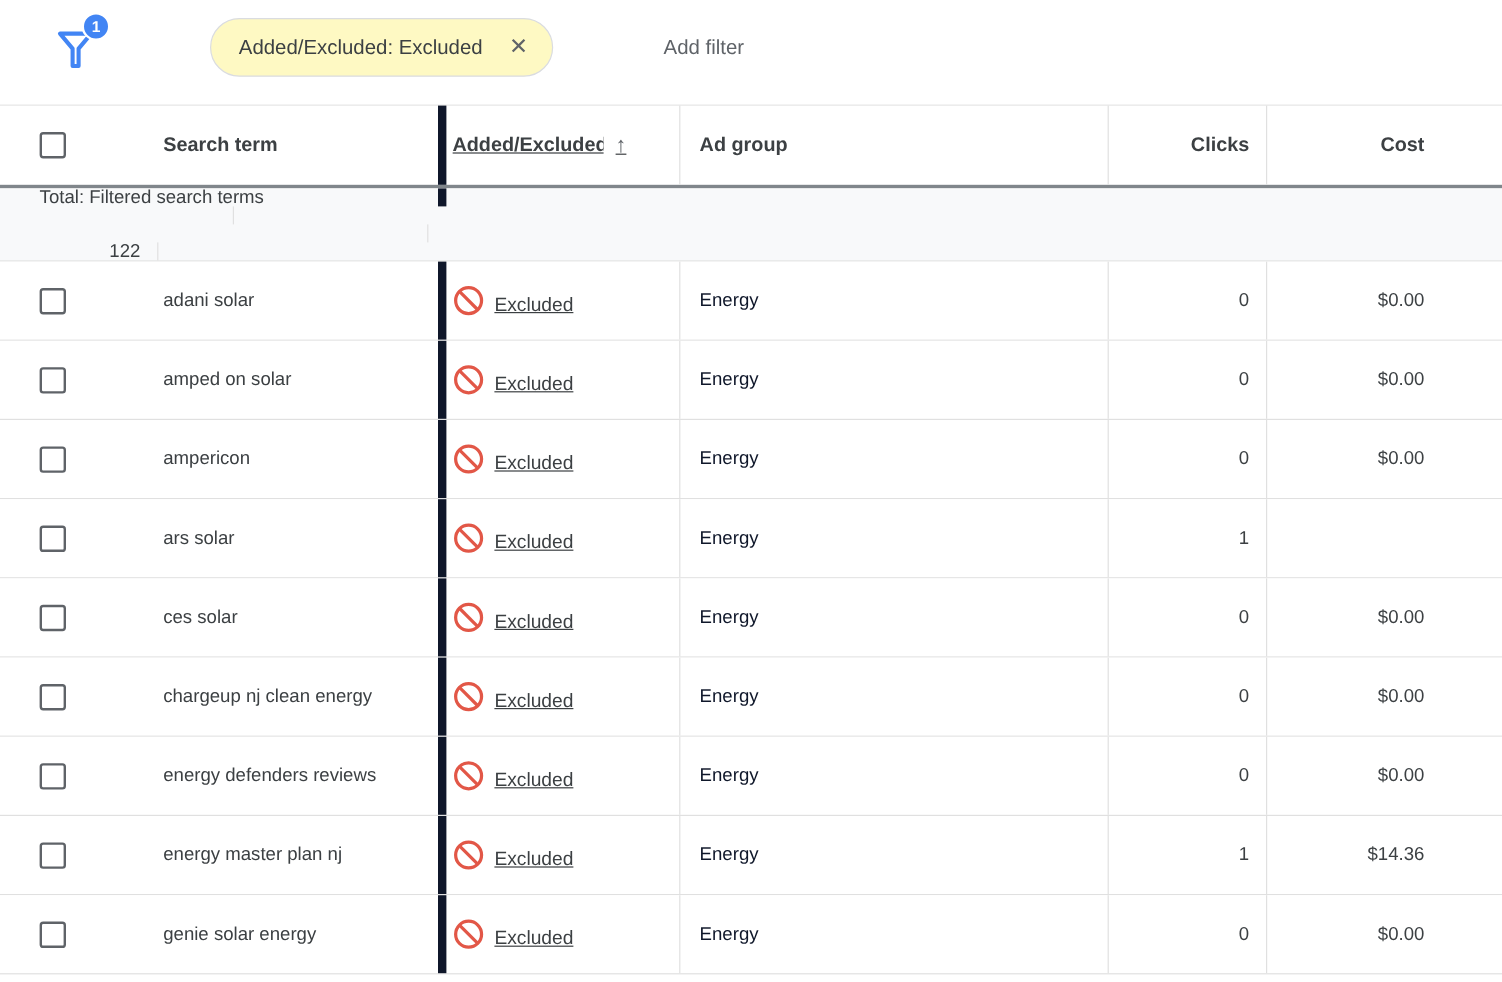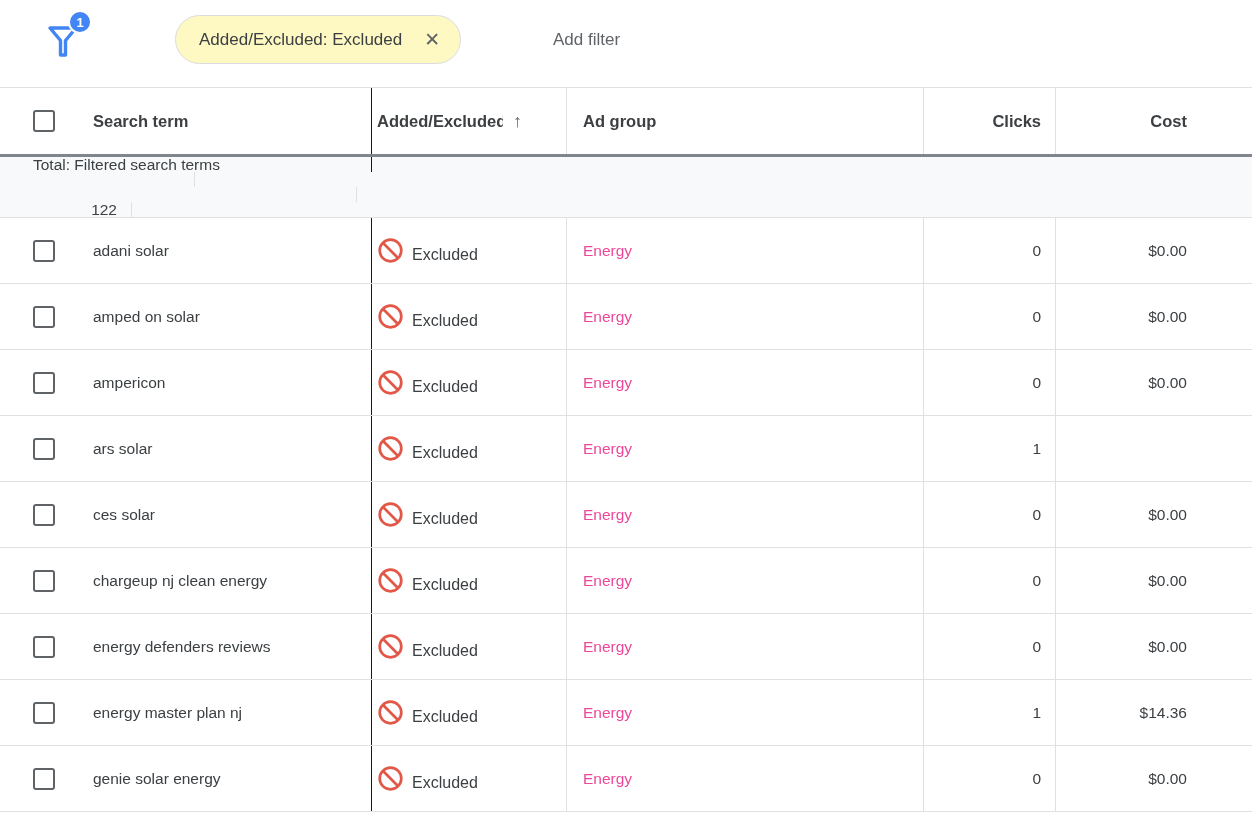--- a/index.html
+++ b/index.html
@@ -36,22 +36,22 @@
   .add-filter {
     position: absolute; left: 553px; top: 15px; height: 49px;
     display: flex; align-items: center;
     font-size: 17px; color: #5f6368; cursor: pointer; white-space: nowrap;
   }
 
   
   .table { width: 1252px; border-top: 1px solid #e0e0e0; }
   .row { display: flex; width: 1252px; }
   .cell { display: flex; align-items: center; height: 100%; overflow: hidden; }
-  .c1 { width: 372px; padding-left: 33px; border-right: 1px solid #0f172a; }
-  .c2 { width: 195px; padding-left: 5px;  border-right: 1px solid #e0e0e0; }
+  .c1 { width: 372px; padding-left: 33px; border-right: 7px solid #0f172a; gap: 43px; }
+  .c2 { width: 195px; padding-left: 5px;  border-right: 1px solid #e0e0e0; text-decoration: underline; }
   .c3 { width: 357px; padding-left: 16px; border-right: 1px solid #e0e0e0; }
   .c4 { width: 132px; padding-right: 14px; justify-content: flex-end; border-right: 1px solid #e0e0e0; }
   .c5 { width: 148px; padding-right: 17px; justify-content: flex-end; }
 
   .header-row { height: 69px; border-bottom: 3px solid #80868b; font-weight: bold; font-size: 16.5px; color: #3c4043; }
   .header-row .cell { cursor: pointer; }
   .clip-label { display: inline-block; width: 126px; overflow: hidden; white-space: nowrap; }
   .sort-arrow { font-size: 18px; font-weight: normal; color: #5f6368; margin-left: 10px; }
 
   .total-row { height: 61px; background: #f8f9fa; border-bottom: 1px solid #e0e0e0; font-size: 15.5px; flex-direction: column; }
@@ -62,21 +62,21 @@
     width: 22px; height: 22px; flex: none;
     border: 2px solid #5f6368; border-radius: 3px; background: #fff;
     cursor: pointer;
   }
   .term-label { margin-left: 38px; color: #3c4043; white-space: nowrap; }
 
   .status { display: flex; align-items: flex-end; gap: 8px; }
   .status-label { font-size: 16px; color: #3c4043; white-space: nowrap; }
   .block-icon { flex: none; display: block; }
 
-  .adgroup-link { color: #ec4899; text-decoration: none; cursor: pointer; white-space: nowrap; }
+  .adgroup-link { color: #0f172a; text-decoration: none; cursor: pointer; white-space: nowrap; }
   .num { color: #3c4043; }
 </style>
 </head>
 <body>
 
 <div class="toolbar">
 
   <div class="funnel-wrap">
     <span>
       <svg width="38" height="40" viewBox="0 0 38 40">

